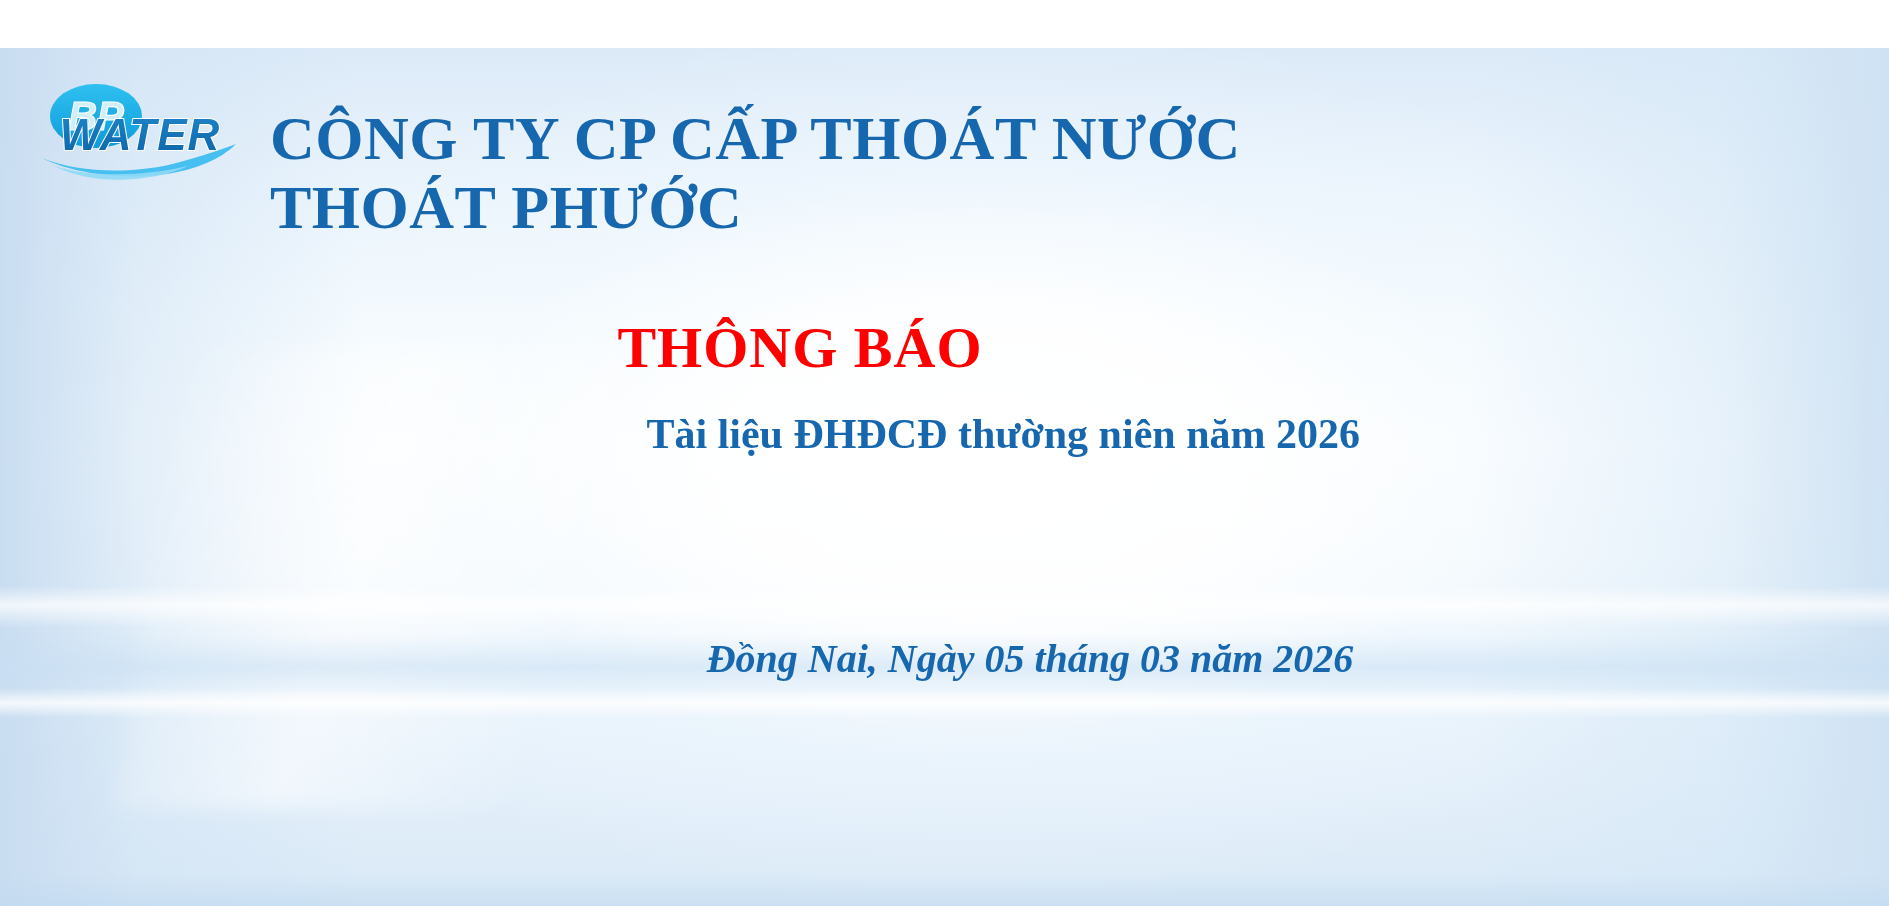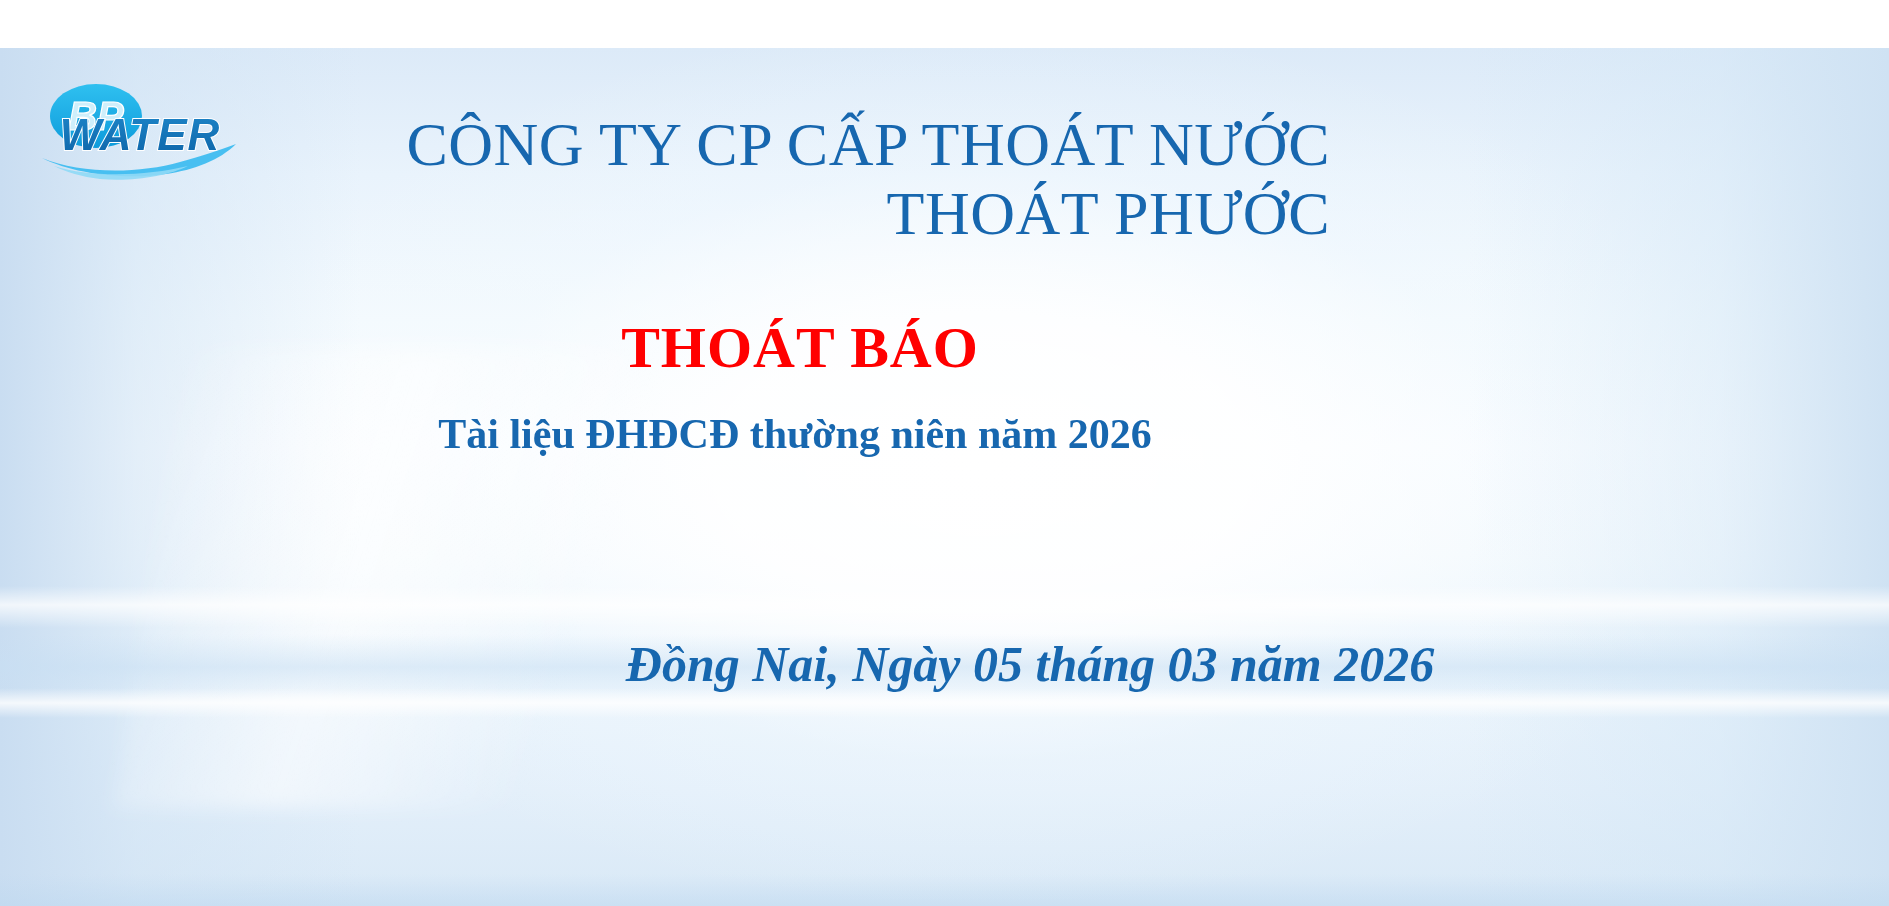--- a/index.html
+++ b/index.html
@@ -83,25 +83,25 @@
     top: 22px;
     width: 216px;
     height: 112px;
   }
   .logo svg { display: block; width: 100%; height: 100%; }
 
   
   .company-title {
     position: absolute;
     left: 270px;
-    top: 62px;
+    top: 56px;
     width: 1060px;
-    text-align: right;
+    text-align: left;
     color: #1767AF;
-    font-weight: normal;
+    font-weight: bold;
     font-size: 62px;
     line-height: 1.12;
     letter-spacing: 0.5px;
   }
   .company-title .line2 { display: block; }
 
   .notice-heading {
     position: absolute;
     left: 270px;
     top: 268px;
@@ -112,37 +112,37 @@
     font-size: 58px;
     line-height: 1.1;
     letter-spacing: 1px;
   }
 
   .doc-subtitle {
     position: absolute;
     left: 230px;
     top: 362px;
     width: 1130px;
-    text-align: center;
+    text-align: right;
     color: #1767AF;
     font-weight: bold;
     font-size: 42px;
     line-height: 1.15;
   }
 
   .date-line {
     position: absolute;
     left: 520px;
     top: 588px;
     width: 1020px;
     text-align: center;
     color: #1767AF;
     font-weight: bold;
     font-style: italic;
-    font-size: 50px;
+    font-size: 40px;
     line-height: 1.15;
   }
 </style>
 </head>
 <body>
 
 <div class="slide">
 
   <div class="bg-base"></div>
   <div class="bg-sideglow-l"></div>
@@ -175,19 +175,19 @@
       <path d="M14 88 C 52 104, 110 104, 152 92 C 174 86, 192 80, 208 74 C 192 90, 166 100, 138 104 C 96 110, 46 104, 14 88 Z" fill="#3FBDF0" opacity="0.95"></path>
       <path d="M26 96 C 64 108, 118 106, 160 96 C 140 106, 104 112, 72 109 C 54 107, 38 102, 26 96 Z" fill="#8FD9F6" opacity="0.9"></path>
     </svg>
   </div>
 
   <div class="company-title">
     <span class="line1">CÔNG TY CP CẤP THOÁT NƯỚC</span>
     <span class="line2">THOÁT PHƯỚC</span>
   </div>
 
-  <div class="notice-heading">THOÁT BÁO</div>
+  <div class="notice-heading">THÔNG BÁO</div>
 
   <div class="doc-subtitle">Tài liệu ĐHĐCĐ thường niên năm 2026</div>
 
   <div class="date-line">Đồng Nai, Ngày 05 tháng 03 năm 2026</div>
 
 </div>
 
 </body></html>

